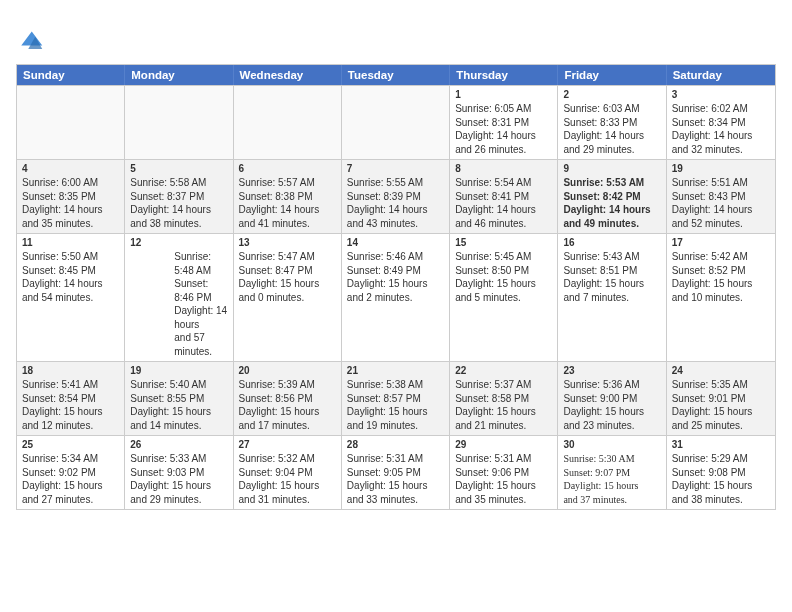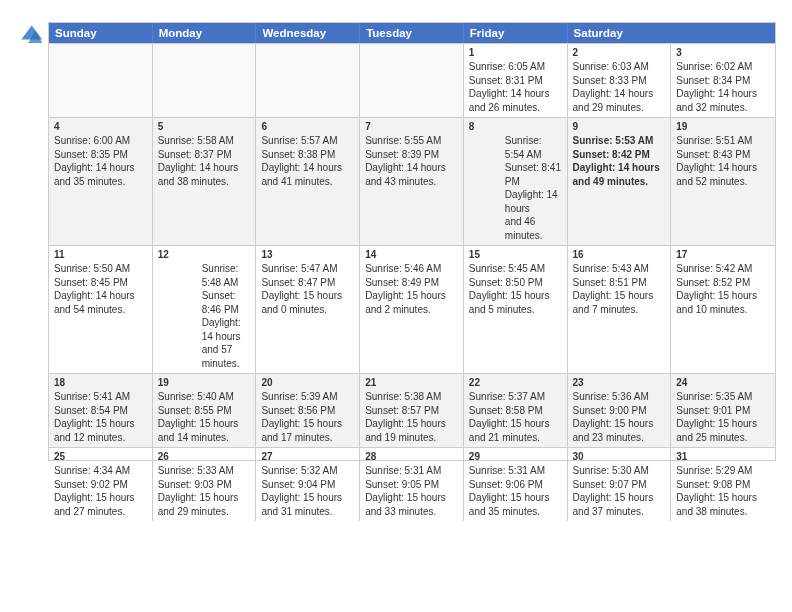--- a/index.html
+++ b/index.html
@@ -6,23 +6,23 @@
     body {
       font-family: Arial, sans-serif;
       background: #fff;
       width: 792px;
       height: 612px;
       overflow: hidden;
     }
     .page {
       width: 792px;
       height: 471px;
-      padding: 22px 16px 10px 16px;
-      display: flex;
-      flex-direction: row;
+      padding: 28px 16px 10px 16px;
+      display: flex;
+      flex-direction: column;
     }
     .header {
       display: flex;
       justify-content: space-between;
       align-items: flex-start;
       margin-bottom: 8px;
     }
     .logo {
       display: flex;
       align-items: center;
@@ -118,20 +118,21 @@
       <div class="location-title"></div>
     </div>
   </div>
 
   <div class="calendar">
     <div class="cal-header-row">
     <div class="cal-header-cell">Sunday</div>
         <div class="cal-header-cell">Monday</div>
         <div class="cal-header-cell">Wednesday</div>
         <div class="cal-header-cell">Tuesday</div>
+        <div class="cal-header-cell">Thursday</div>
         <div class="cal-header-cell">Friday</div>
         <div class="cal-header-cell">Saturday</div>
       </div>
     <div class="cal-body">
     <div class="cal-row">
           <div class="cal-cell empty"></div>
           <div class="cal-cell empty"></div>
           <div class="cal-cell empty"></div>
           <div class="cal-cell empty"></div>
           <div class="cal-cell">
@@ -180,21 +181,21 @@
           </div>
           <div class="cal-cell alt-row">
             <div class="cell-day">7</div>
             <div class="cell-info" style="white-space: pre-line;">Sunrise: 5:55 AM
 Sunset: 8:39 PM
 Daylight: 14 hours
 and 43 minutes.</div>
           </div>
           <div class="cal-cell alt-row">
             <div class="cell-day">8</div>
-            <div class="cell-info" style="white-space: pre-line; margin-left: 36px;">Sunrise: 5:54 AM
+            <div class="cell-info" style="white-space: pre-line;">Sunrise: 5:54 AM
 Sunset: 8:41 PM
 Daylight: 14 hours
 and 46 minutes.</div>
           </div>
           <div class="cal-cell alt-row">
             <div class="cell-day">9</div>
             <div class="cell-info" style="white-space: pre-line; font-weight: bold;">Sunrise: 5:53 AM
 Sunset: 8:42 PM
 Daylight: 14 hours
 and 49 minutes.</div>
@@ -305,21 +306,21 @@
             <div class="cell-day">24</div>
             <div class="cell-info" style="white-space: pre-line;">Sunrise: 5:35 AM
 Sunset: 9:01 PM
 Daylight: 15 hours
 and 25 minutes.</div>
           </div>
         </div>
         <div class="cal-row">
           <div class="cal-cell">
             <div class="cell-day">25</div>
-            <div class="cell-info" style="white-space: pre-line;">Sunrise: 4:34 AM
+            <div class="cell-info" style="white-space: pre-line;">Sunrise: 5:34 AM
 Sunset: 9:02 PM
 Daylight: 15 hours
 and 27 minutes.</div>
           </div>
           <div class="cal-cell">
             <div class="cell-day">26</div>
             <div class="cell-info" style="white-space: pre-line;">Sunrise: 5:33 AM
 Sunset: 9:03 PM
 Daylight: 15 hours
 and 29 minutes.</div>
@@ -340,21 +341,21 @@
           </div>
           <div class="cal-cell">
             <div class="cell-day">29</div>
             <div class="cell-info" style="white-space: pre-line;">Sunrise: 5:31 AM
 Sunset: 9:06 PM
 Daylight: 15 hours
 and 35 minutes.</div>
           </div>
           <div class="cal-cell">
             <div class="cell-day">30</div>
-            <div class="cell-info" style="white-space: pre-line;">Sunrise: 5:30 AM
+            <div class="cell-info" style="white-space: pre-line; font-family: Liberation Serif, serif;">Sunrise: 5:30 AM
 Sunset: 9:07 PM
 Daylight: 15 hours
 and 37 minutes.</div>
           </div>
           <div class="cal-cell">
             <div class="cell-day">31</div>
             <div class="cell-info" style="white-space: pre-line;">Sunrise: 5:29 AM
 Sunset: 9:08 PM
 Daylight: 15 hours
 and 38 minutes.</div>

